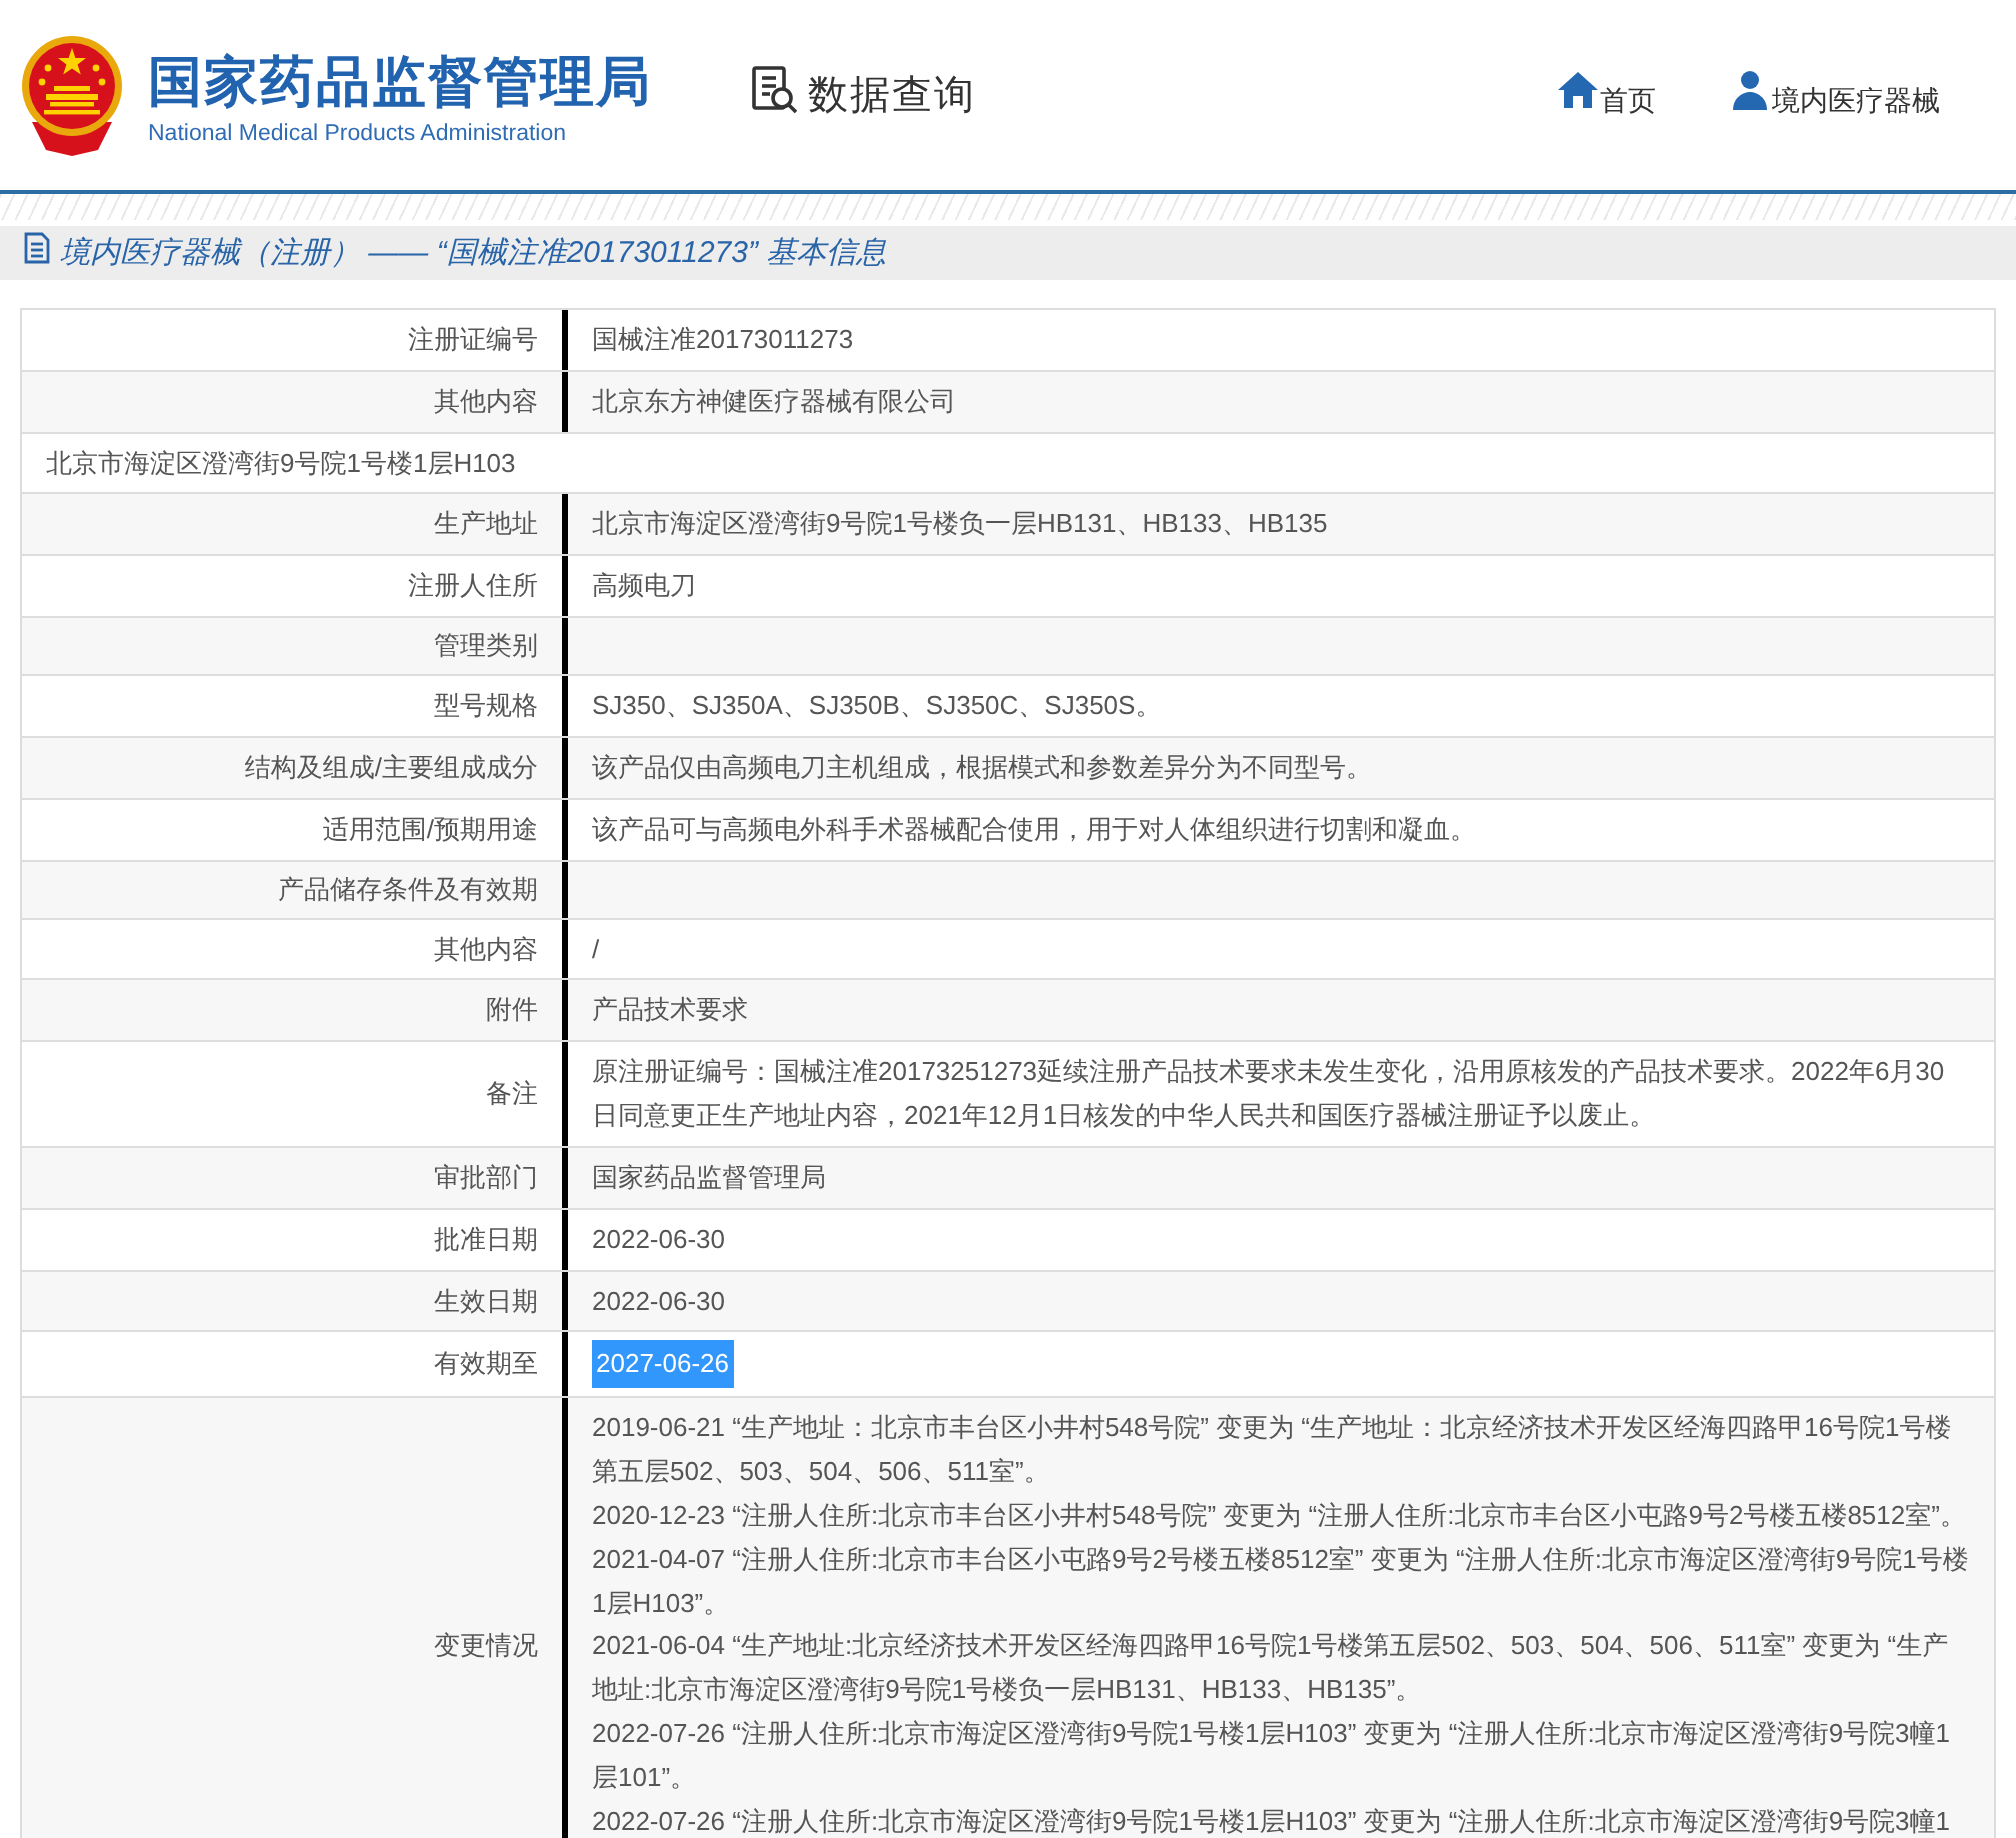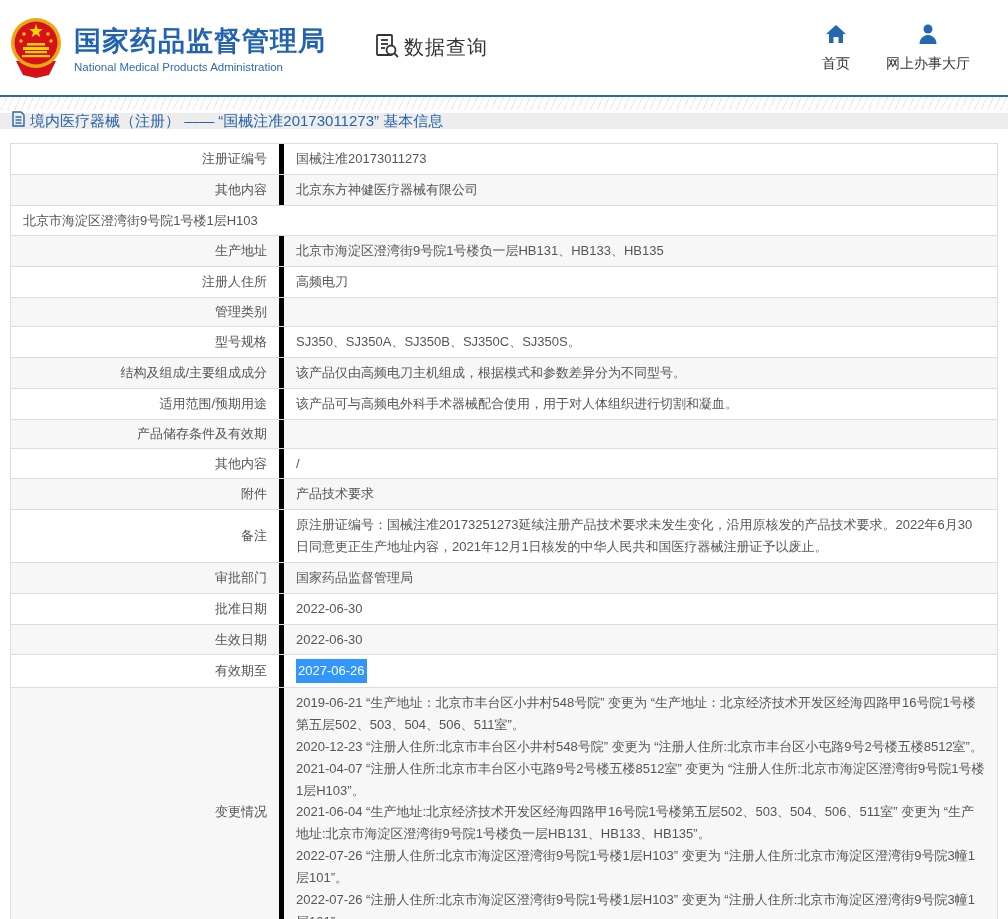--- a/index.html
+++ b/index.html
@@ -11,45 +11,45 @@
   
   .header { display:flex; align-items:center; height:95px; padding:0 10px; background:#fff; }
   .emblem { width:52px; height:62px; flex:none; }
   .brand { margin-left:12px; }
   .brand-cn { font-size:27px; font-weight:bold; color:#2263b0; letter-spacing:1px; }
   .brand-en { font-size:11.5px; color:#2f6cb4; margin-top:2px; }
   .dq { display:flex; align-items:center; margin-left:48px; cursor:pointer; }
   .dq svg { width:26px; height:26px; }
   .dq-label { font-size:20px; color:#333; margin-left:4px; letter-spacing:1px; }
   .hnav { margin-left:auto; display:flex; gap:36px; padding-right:28px; }
-  .hnav-item { display:flex; flex-direction:column; align-items:center; cursor:pointer; }
+  .hnav-item { display:flex; align-items:center; cursor:pointer; }
   .hnav-item svg { width:22px; height:22px; }
   .hnav-label { font-size:14px; color:#333; margin-top:6px; }
   
   .blue-line { height:2px; background:#2e6da4; }
   .hatch {
     height:13px;
     background:repeating-linear-gradient(115deg,#e9e9e9 0 1px,transparent 1px 6px);
   }
   
   .title-bar {
-    margin-top:3px; height:16px; background:#ededed;
-    display:flex; align-items:center; padding:0 12px;
+    margin-top:3px; height:27px; background:#ededed;
+    display:flex; align-items:center; padding:0 12px;font-style:italic;
   }
   .title-bar svg { width:13px; height:16px; flex:none; }
   .page-title { font-size:15px; color:#2964a8; margin-left:5px; }
   
   .info-table {
     margin:14px 10px 0 10px;
     border:1px solid #ddd; border-bottom:none;
   }
   .row { display:flex; min-height:29px; border-bottom:1px solid #ddd; background:#fff; }
   .row:nth-child(even) { background:#f7f7f7; }
   .cell-label {
-    flex:none; width:273px; border-right:5px solid #000000;
+    flex:none; width:273px; border-right:3px solid #000000;
     display:flex; align-items:center; justify-content:flex-end;
     padding:4px 12px 4px 4px; font-size:13px; color:#555; text-align:right;
   }
   .cell-value {
     flex:1; display:flex; align-items:center;
     padding:4px 12px; font-size:13px; color:#555;
     white-space:pre-line; line-height:1.68;
   }
   .sel { background:#3297fd; color:#fff; padding:1px 2px;text-align:center; }
 </style>
@@ -99,21 +99,21 @@
       </span>
       <span class="hnav-label">首页</span>
     </div>
     <div class="hnav-item">
       <span>
         <svg viewBox="0 0 22 22" fill="#2468b2">
           <circle cx="11" cy="6" r="4.5"></circle>
           <path d="M2.5 21 C2.5 14.5 8 12 11 12 C14 12 19.5 14.5 19.5 21 Z"></path>
         </svg>
       </span>
-      <span class="hnav-label">网上办事大厅</span>
+      <span class="hnav-label">境内医疗器械</span>
     </div>
   </div>
 </div>
 
 <div class="blue-line"></div>
 <div class="hatch"></div>
 
 <div class="title-bar">
   <span>
     <svg viewBox="0 0 13 16" fill="none" stroke="#2964a8" stroke-width="1.4">

